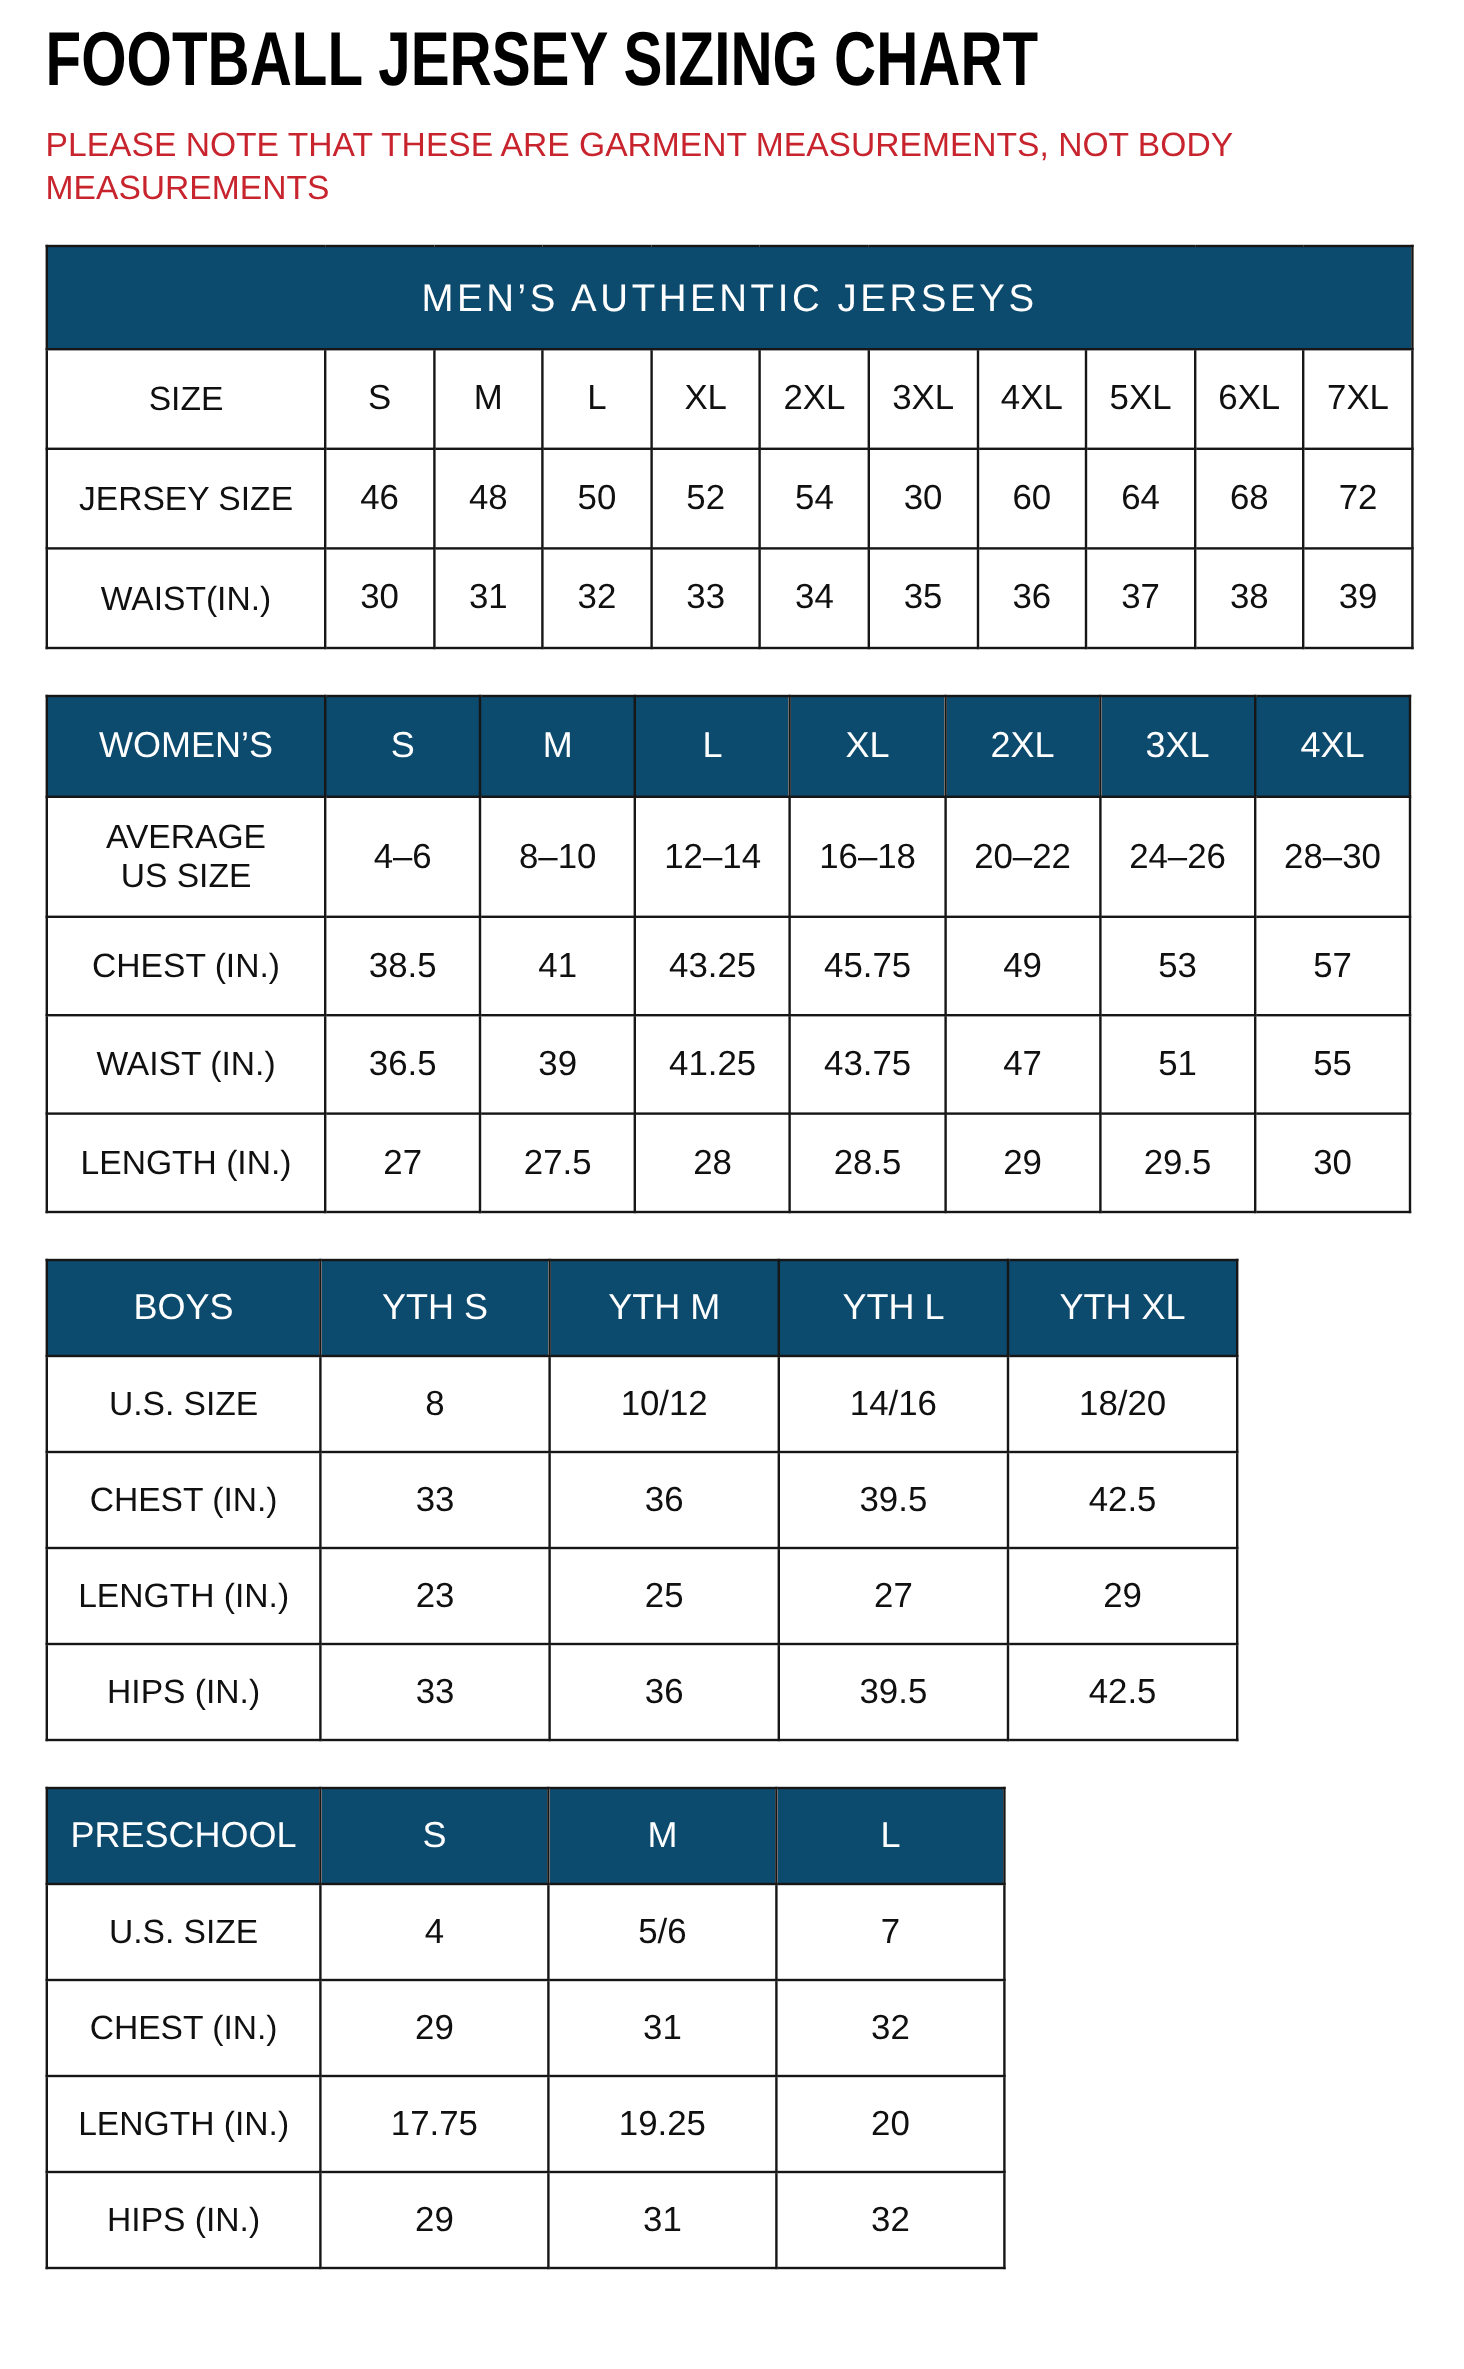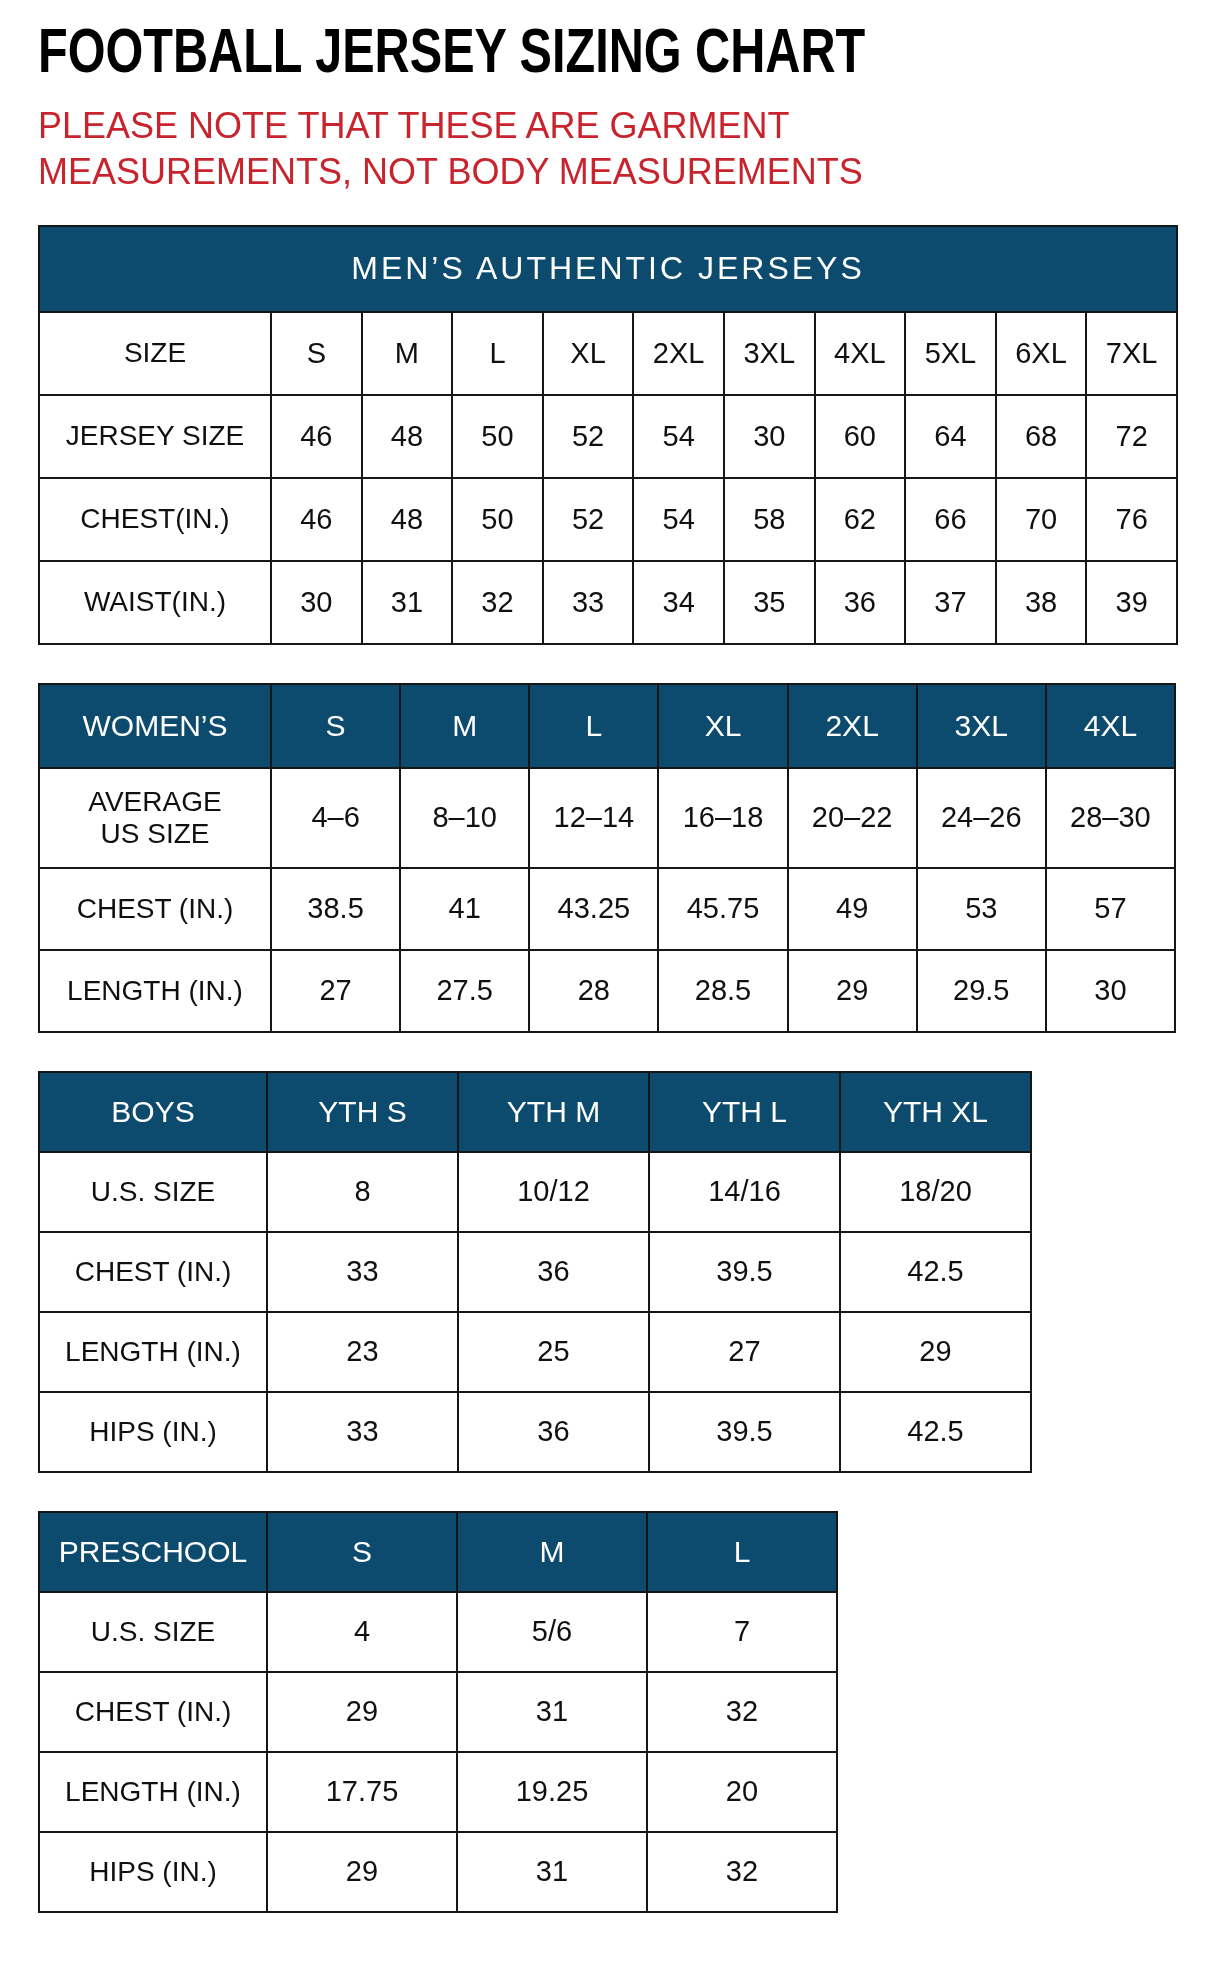--- a/index.html
+++ b/index.html
@@ -20,21 +20,21 @@
     font-weight: bold;
     letter-spacing: 0px;
     transform: scale(0.9, 1.18);
     transform-origin: 0 50%;
     color: #000000;
     white-space: nowrap;
   }
 
   .note {
     color: #c8242e;
-    font-size: 36px;
+    font-size: 28px;
     line-height: 1.28;
     max-width: 1040px;
     margin: 0 0 30px 0;
     font-weight: normal;
   }
 
   table {
     border-collapse: collapse;
     table-layout: fixed;
     margin: 0 0 38px 0;
@@ -110,33 +110,20 @@
       <td>50</td>
       <td>52</td>
       <td>54</td>
       <td>30</td>
       <td>60</td>
       <td>64</td>
       <td>68</td>
       <td>72</td>
     </tr>
     <tr>
-      <td class="label">CHEST(IN.)</td>
-      <td>46</td>
-      <td>48</td>
-      <td>50</td>
-      <td>52</td>
-      <td>54</td>
-      <td>58</td>
-      <td>62</td>
-      <td>66</td>
-      <td>70</td>
-      <td>76</td>
-    </tr>
-    <tr>
       <td class="label">WAIST(IN.)</td>
       <td>30</td>
       <td>31</td>
       <td>32</td>
       <td>33</td>
       <td>34</td>
       <td>35</td>
       <td>36</td>
       <td>37</td>
       <td>38</td>
@@ -177,20 +164,30 @@
       <td class="label">CHEST (IN.)</td>
       <td>38.5</td>
       <td>41</td>
       <td>43.25</td>
       <td>45.75</td>
       <td>49</td>
       <td>53</td>
       <td>57</td>
     </tr>
     <tr>
+      <td class="label">WAIST (IN.)</td>
+      <td>36.5</td>
+      <td>39</td>
+      <td>41.25</td>
+      <td>43.75</td>
+      <td>47</td>
+      <td>51</td>
+      <td>55</td>
+    </tr>
+    <tr>
       <td class="label">LENGTH (IN.)</td>
       <td>27</td>
       <td>27.5</td>
       <td>28</td>
       <td>28.5</td>
       <td>29</td>
       <td>29.5</td>
       <td>30</td>
     </tr>
   </tbody>

